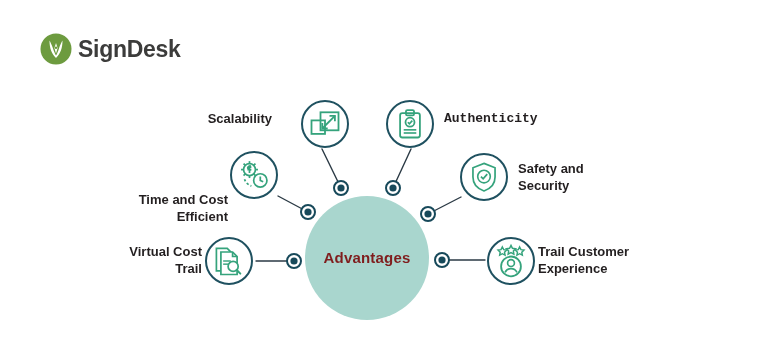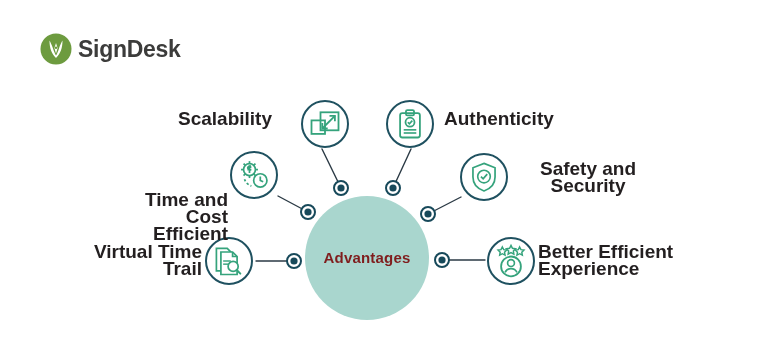--- a/index.html
+++ b/index.html
@@ -11,30 +11,30 @@
   
   #logo { position:absolute; left:40px; top:33px; display:flex; align-items:center; gap:6px; }
   #logo-mark { width:32px; height:32px; flex:0 0 32px; }
   #logo-text { font-size:23px; font-weight:bold; color:#3c3c3b; letter-spacing:-0.3px; line-height:1; }
 
   
   #diagram { position:absolute; left:0; top:0; width:770px; height:360px; }
 
   
   .label {
-    position:absolute; font-size:19px; font-weight:bold; color:#231f20;
+    position:absolute; font-size:13px; font-weight:bold; color:#231f20;
     line-height:17px; white-space:pre-line;
   }
   .label.right-align { text-align:right; }
   .label.left-align  { text-align:left; }
 
   #lbl-scalability   { left:152px;  top:110px; width:120px; text-align:right; }
-  #lbl-authenticity  { left:444px;  top:110px; width:140px; text-align:left; }
+  #lbl-authenticity  { left:444px;  top:110px; width:140px; text-align:left;font-family:Liberation Mono, monospace; }
   #lbl-timecost      { left:100px;  top:160px; width:128px; text-align:right;margin-top:31px; }
-  #lbl-safety        { left:518px;  top:160px; width:140px; text-align:center; }
+  #lbl-safety        { left:518px;  top:160px; width:140px; text-align:left; }
   #lbl-audit         { left:90px;   top:243px; width:112px; text-align:right; }
   #lbl-customer      { left:538px;  top:243px; width:150px; text-align:left; }
 
   #center-label {
     position:absolute; left:307px; top:249px; width:120px; text-align:center;
     font-size:15px; font-weight:bold; color:#7f1d1d; letter-spacing:0.2px;
   }
 </style>
 </head>
 <body>
@@ -200,19 +200,19 @@
   <div class="label right-align" id="lbl-scalability">Scalability</div>
 
   <div class="label left-align" id="lbl-authenticity">Authenticity</div>
 
   <div class="label right-align" id="lbl-timecost">Time and Cost
 Efficient</div>
 
   <div class="label left-align" id="lbl-safety">Safety and
 Security</div>
 
-  <div class="label right-align" id="lbl-audit">Virtual Time
+  <div class="label right-align" id="lbl-audit">Virtual Cost
 Trail</div>
 
-  <div class="label left-align" id="lbl-customer">Better Efficient
+  <div class="label left-align" id="lbl-customer">Trail Customer
 Experience</div>
 
 </div>
 
 </body></html>

